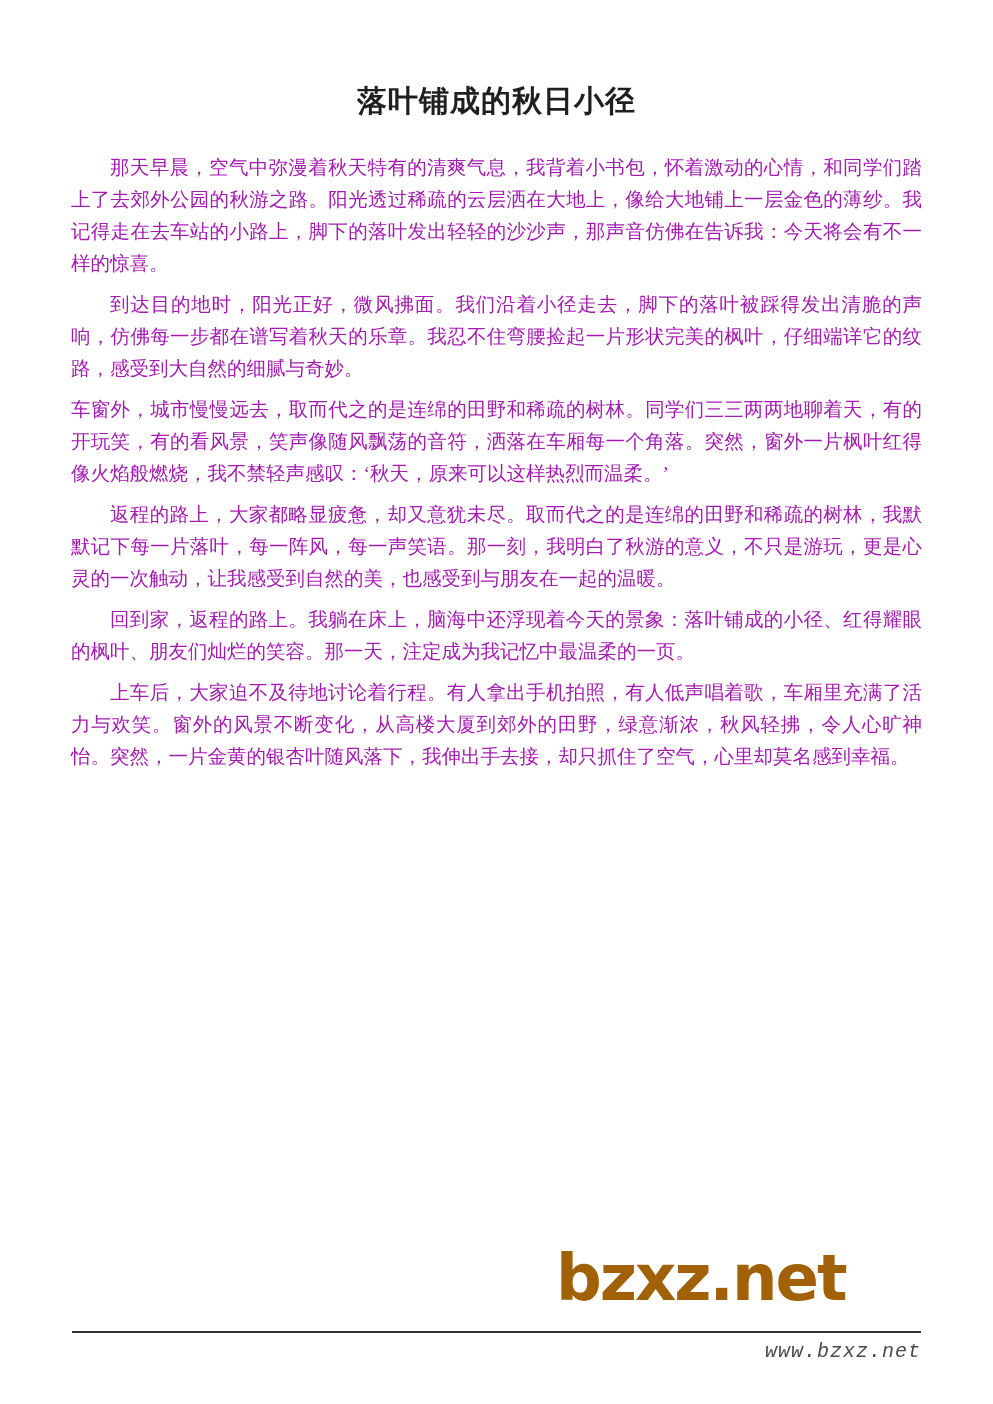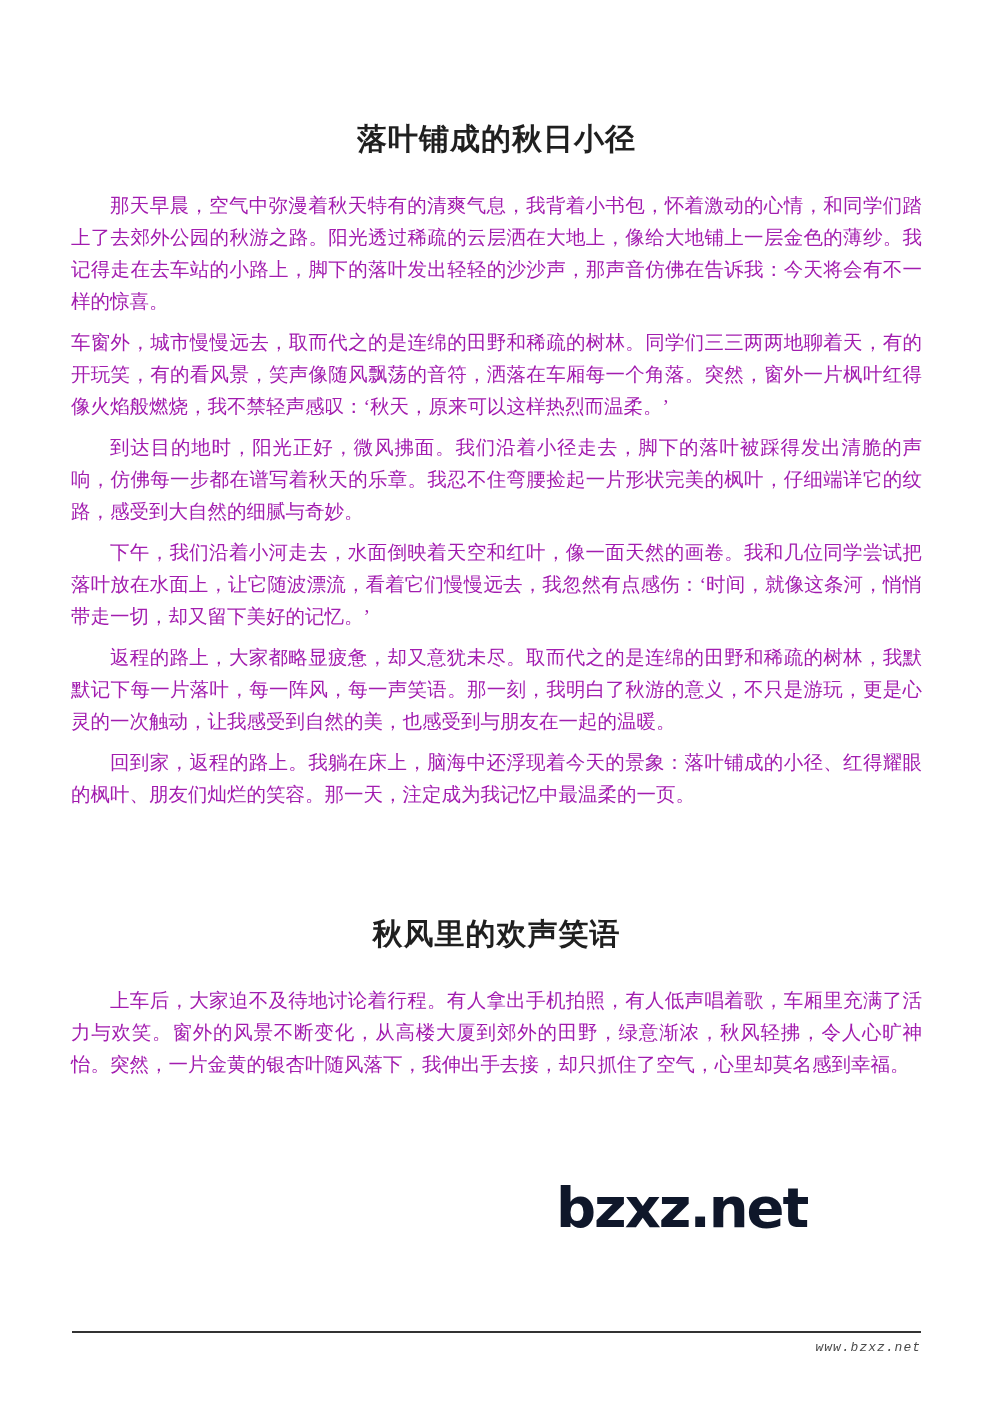--- a/index.html
+++ b/index.html
@@ -11,37 +11,37 @@
     position: relative;
     width: 993px;
     height: 1404px;
     background: #ffffff;
     overflow: hidden;
     font-family: "Liberation Serif", "DejaVu Serif", serif;
   }
   .watermark {
     position: absolute;
     left: 556px;
-    top: 1180px;
+    top: 1246px;
     z-index: 0;
     font-family: "DejaVu Sans", sans-serif;
     font-weight: bold;
-    font-size: 56px;
+    font-size: 64px;
     line-height: 1;
-    color: #0f172a;
+    color: #a16207;
     letter-spacing: -2px;
     user-select: none;
   }
   .content {
     position: absolute;
     left: 71px;
     right: 71px;
     top: 0;
     z-index: 1;
-    padding-top: 120px;
+    padding-top: 82px;
     color: #212121;
   }
   h1.essay-title {
     font-size: 30px;
     line-height: 38px;
     font-weight: bold;
     text-align: center;
     margin: 0 0 32px 0;
     color: #1f1f1f;
     letter-spacing: 1px;
@@ -81,44 +81,42 @@
     top: 1331px;
     height: 0;
     border-top: 2px solid #333333;
   }
   .footer-url {
     position: absolute;
     right: 72px;
     top: 1340px;
     font-family: "Liberation Mono", "DejaVu Sans Mono", monospace;
     font-style: italic;
-    font-size: 13px;
+    font-size: 20px;
     letter-spacing: 1px;
     color: #4a4a4a;
   }
 </style>
 </head>
 <body>
 
 <div class="page">
 
   <div class="watermark">bzxz.net</div>
 
   <div class="content">
 
     <h1 class="essay-title">落叶铺成的秋日小径</h1>
 
     <p class="body-par">那天早晨，空气中弥漫着秋天特有的清爽气息，我背着小书包，怀着激动的心情，和同学们踏上了去郊外公园的秋游之路。阳光透过稀疏的云层洒在大地上，像给大地铺上一层金色的薄纱。我记得走在去车站的小路上，脚下的落叶发出轻轻的沙沙声，那声音仿佛在告诉我：今天将会有不一样的惊喜。</p>
+    <p class="body-par">到达目的地时，阳光正好，微风拂面。我们沿着小径走去，脚下的落叶被踩得发出清脆的声响，仿佛每一步都在谱写着秋天的乐章。我忍不住弯腰捡起一片形状完美的枫叶，仔细端详它的纹路，感受到大自然的细腻与奇妙。</p>
     <p class="body-par no-indent">车窗外，城市慢慢远去，取而代之的是连绵的田野和稀疏的树林。同学们三三两两地聊着天，有的开玩笑，有的看风景，笑声像随风飘荡的音符，洒落在车厢每一个角落。突然，窗外一片枫叶红得像火焰般燃烧，我不禁轻声感叹：‘秋天，原来可以这样热烈而温柔。’</p>
-    <p class="body-par">到达目的地时，阳光正好，微风拂面。我们沿着小径走去，脚下的落叶被踩得发出清脆的声响，仿佛每一步都在谱写着秋天的乐章。我忍不住弯腰捡起一片形状完美的枫叶，仔细端详它的纹路，感受到大自然的细腻与奇妙。</p>
-    <p class="body-par">下午，我们沿着小河走去，水面倒映着天空和红叶，像一面天然的画卷。我和几位同学尝试把落叶放在水面上，让它随波漂流，看着它们慢慢远去，我忽然有点感伤：‘时间，就像这条河，悄悄带走一切，却又留下美好的记忆。’</p>
     <p class="body-par">返程的路上，大家都略显疲惫，却又意犹未尽。取而代之的是连绵的田野和稀疏的树林，我默默记下每一片落叶，每一阵风，每一声笑语。那一刻，我明白了秋游的意义，不只是游玩，更是心灵的一次触动，让我感受到自然的美，也感受到与朋友在一起的温暖。</p>
     <p class="body-par">回到家，返程的路上。我躺在床上，脑海中还浮现着今天的景象：落叶铺成的小径、红得耀眼的枫叶、朋友们灿烂的笑容。那一天，注定成为我记忆中最温柔的一页。</p>
 
-    <h1 class="essay-title second">秋风里的欢声笑语</h1>
 
     <p class="body-par">上车后，大家迫不及待地讨论着行程。有人拿出手机拍照，有人低声唱着歌，车厢里充满了活力与欢笑。窗外的风景不断变化，从高楼大厦到郊外的田野，绿意渐浓，秋风轻拂，令人心旷神怡。突然，一片金黄的银杏叶随风落下，我伸出手去接，却只抓住了空气，心里却莫名感到幸福。</p>
 
   </div>
 
   <div class="footer">
     <div class="footer-rule"></div>
     <div class="footer-url">www.bzxz.net</div>
   </div>
 

